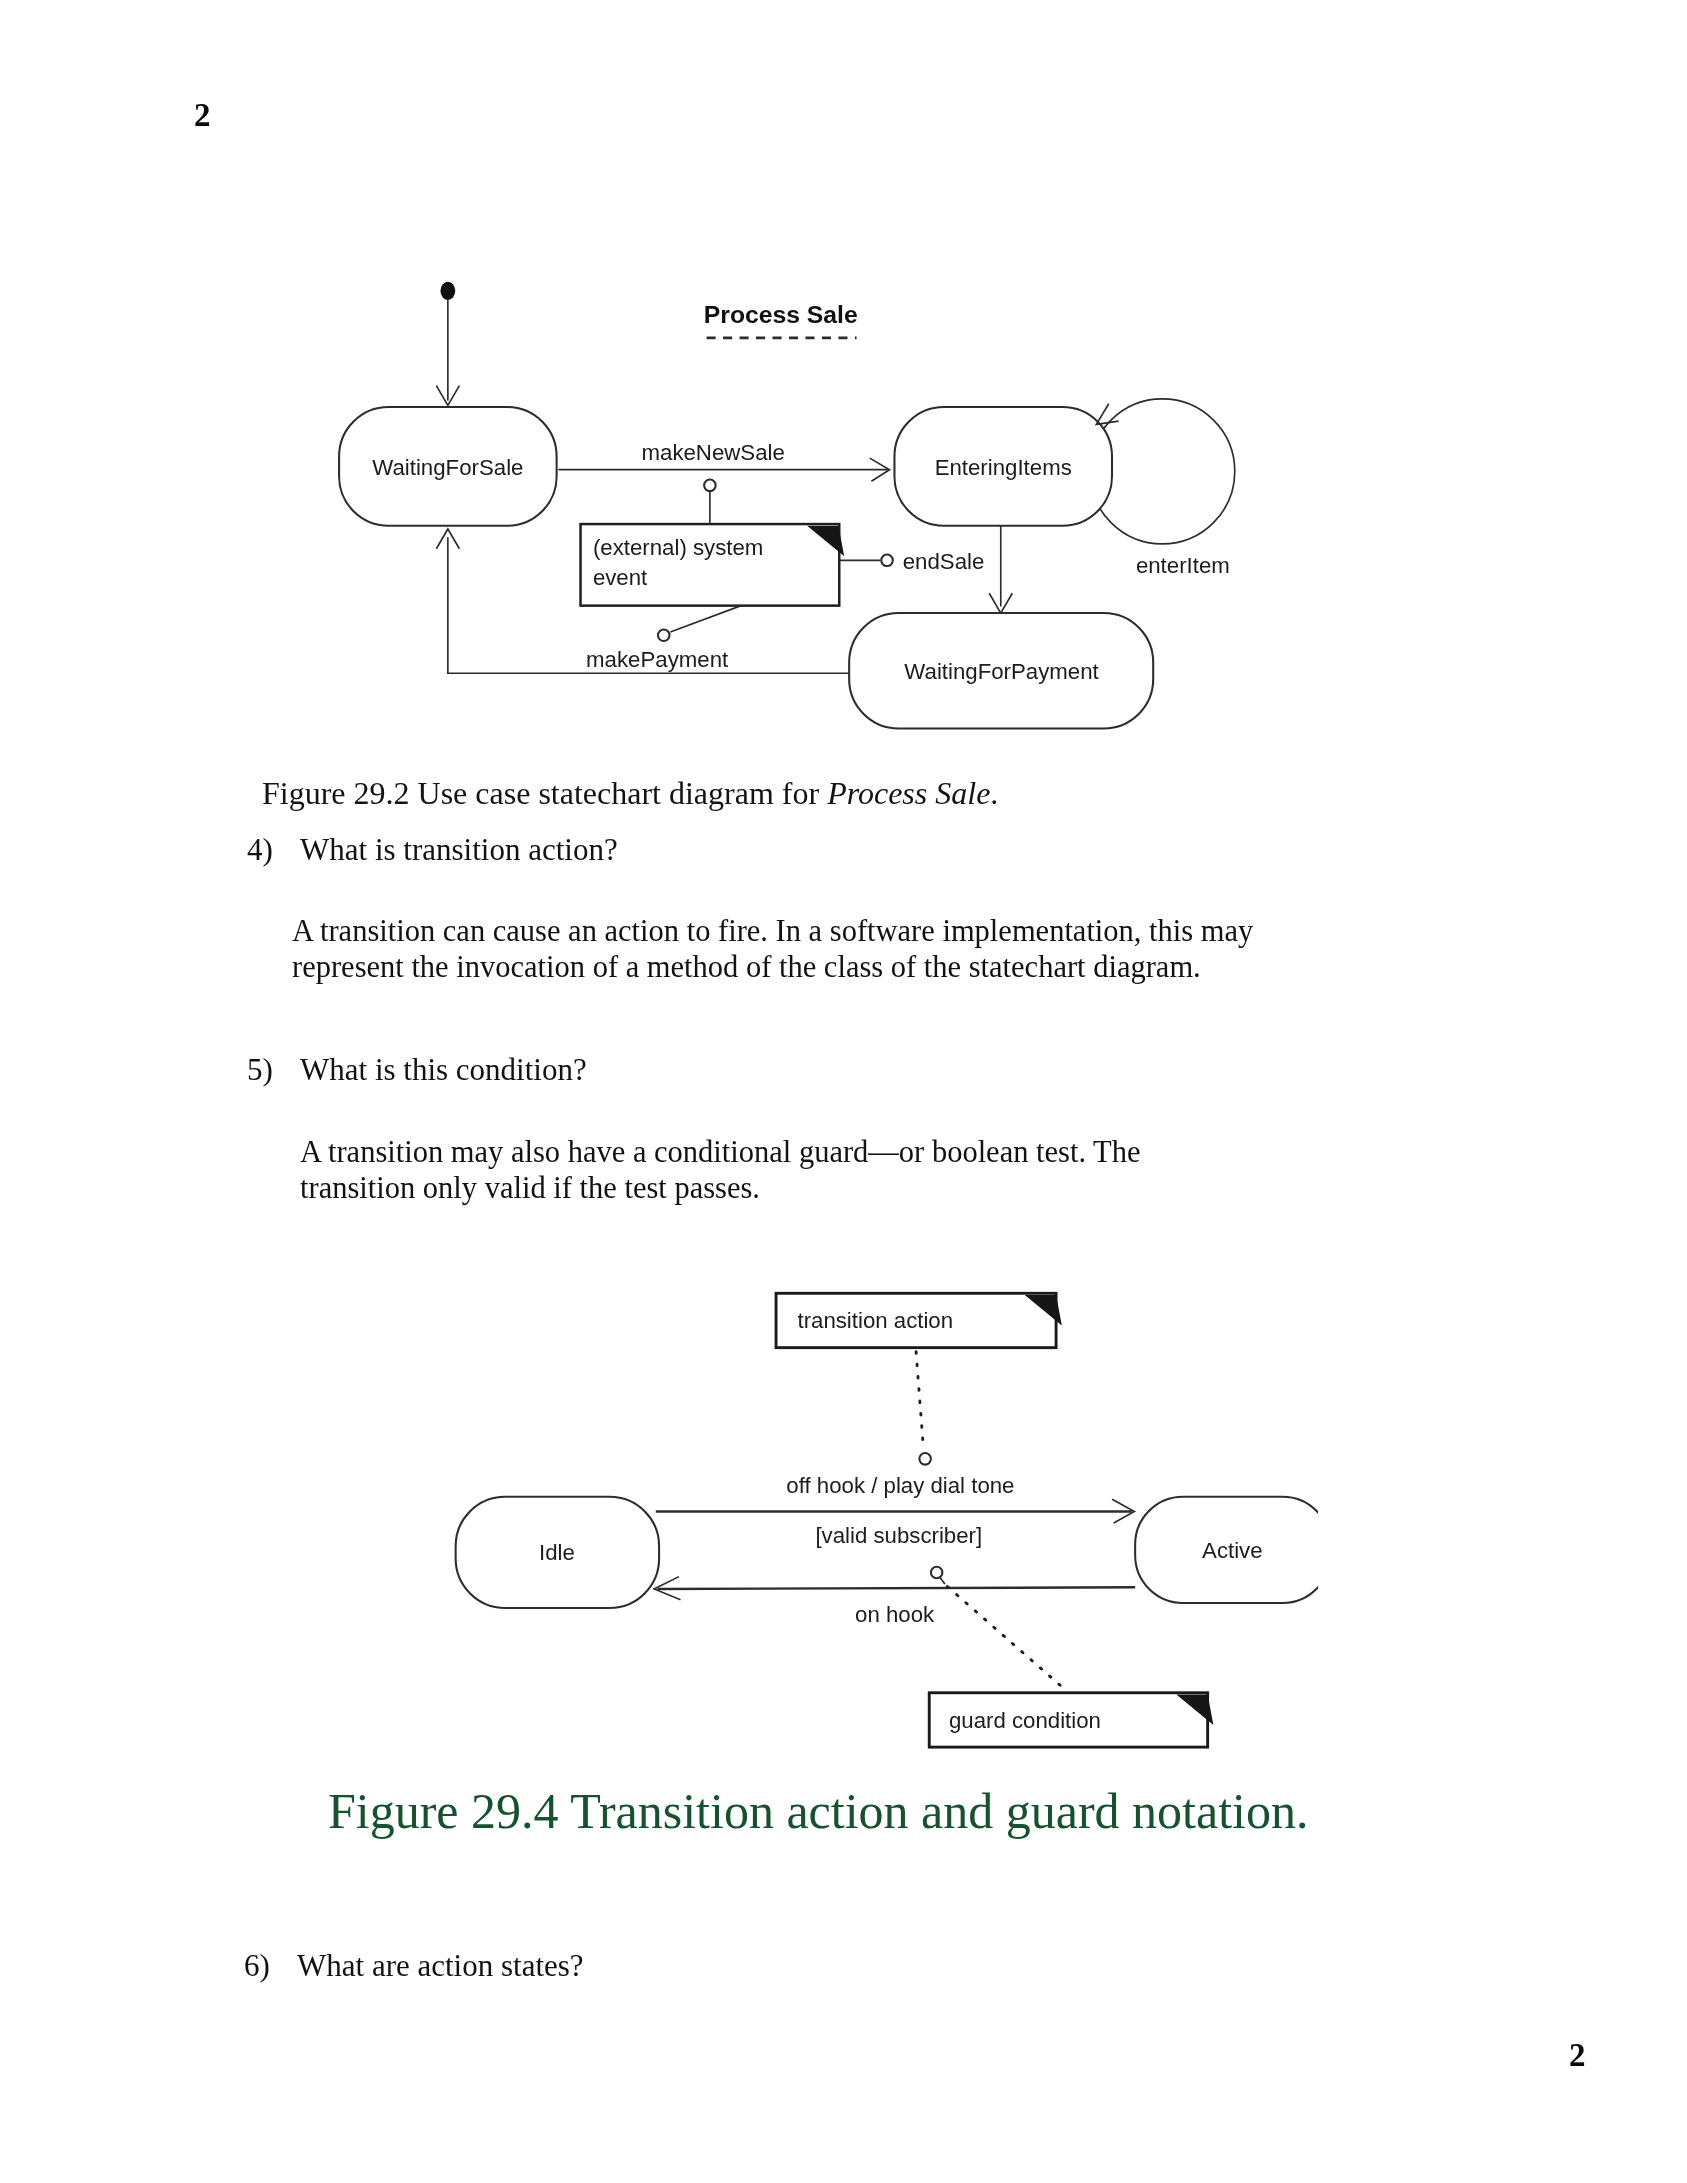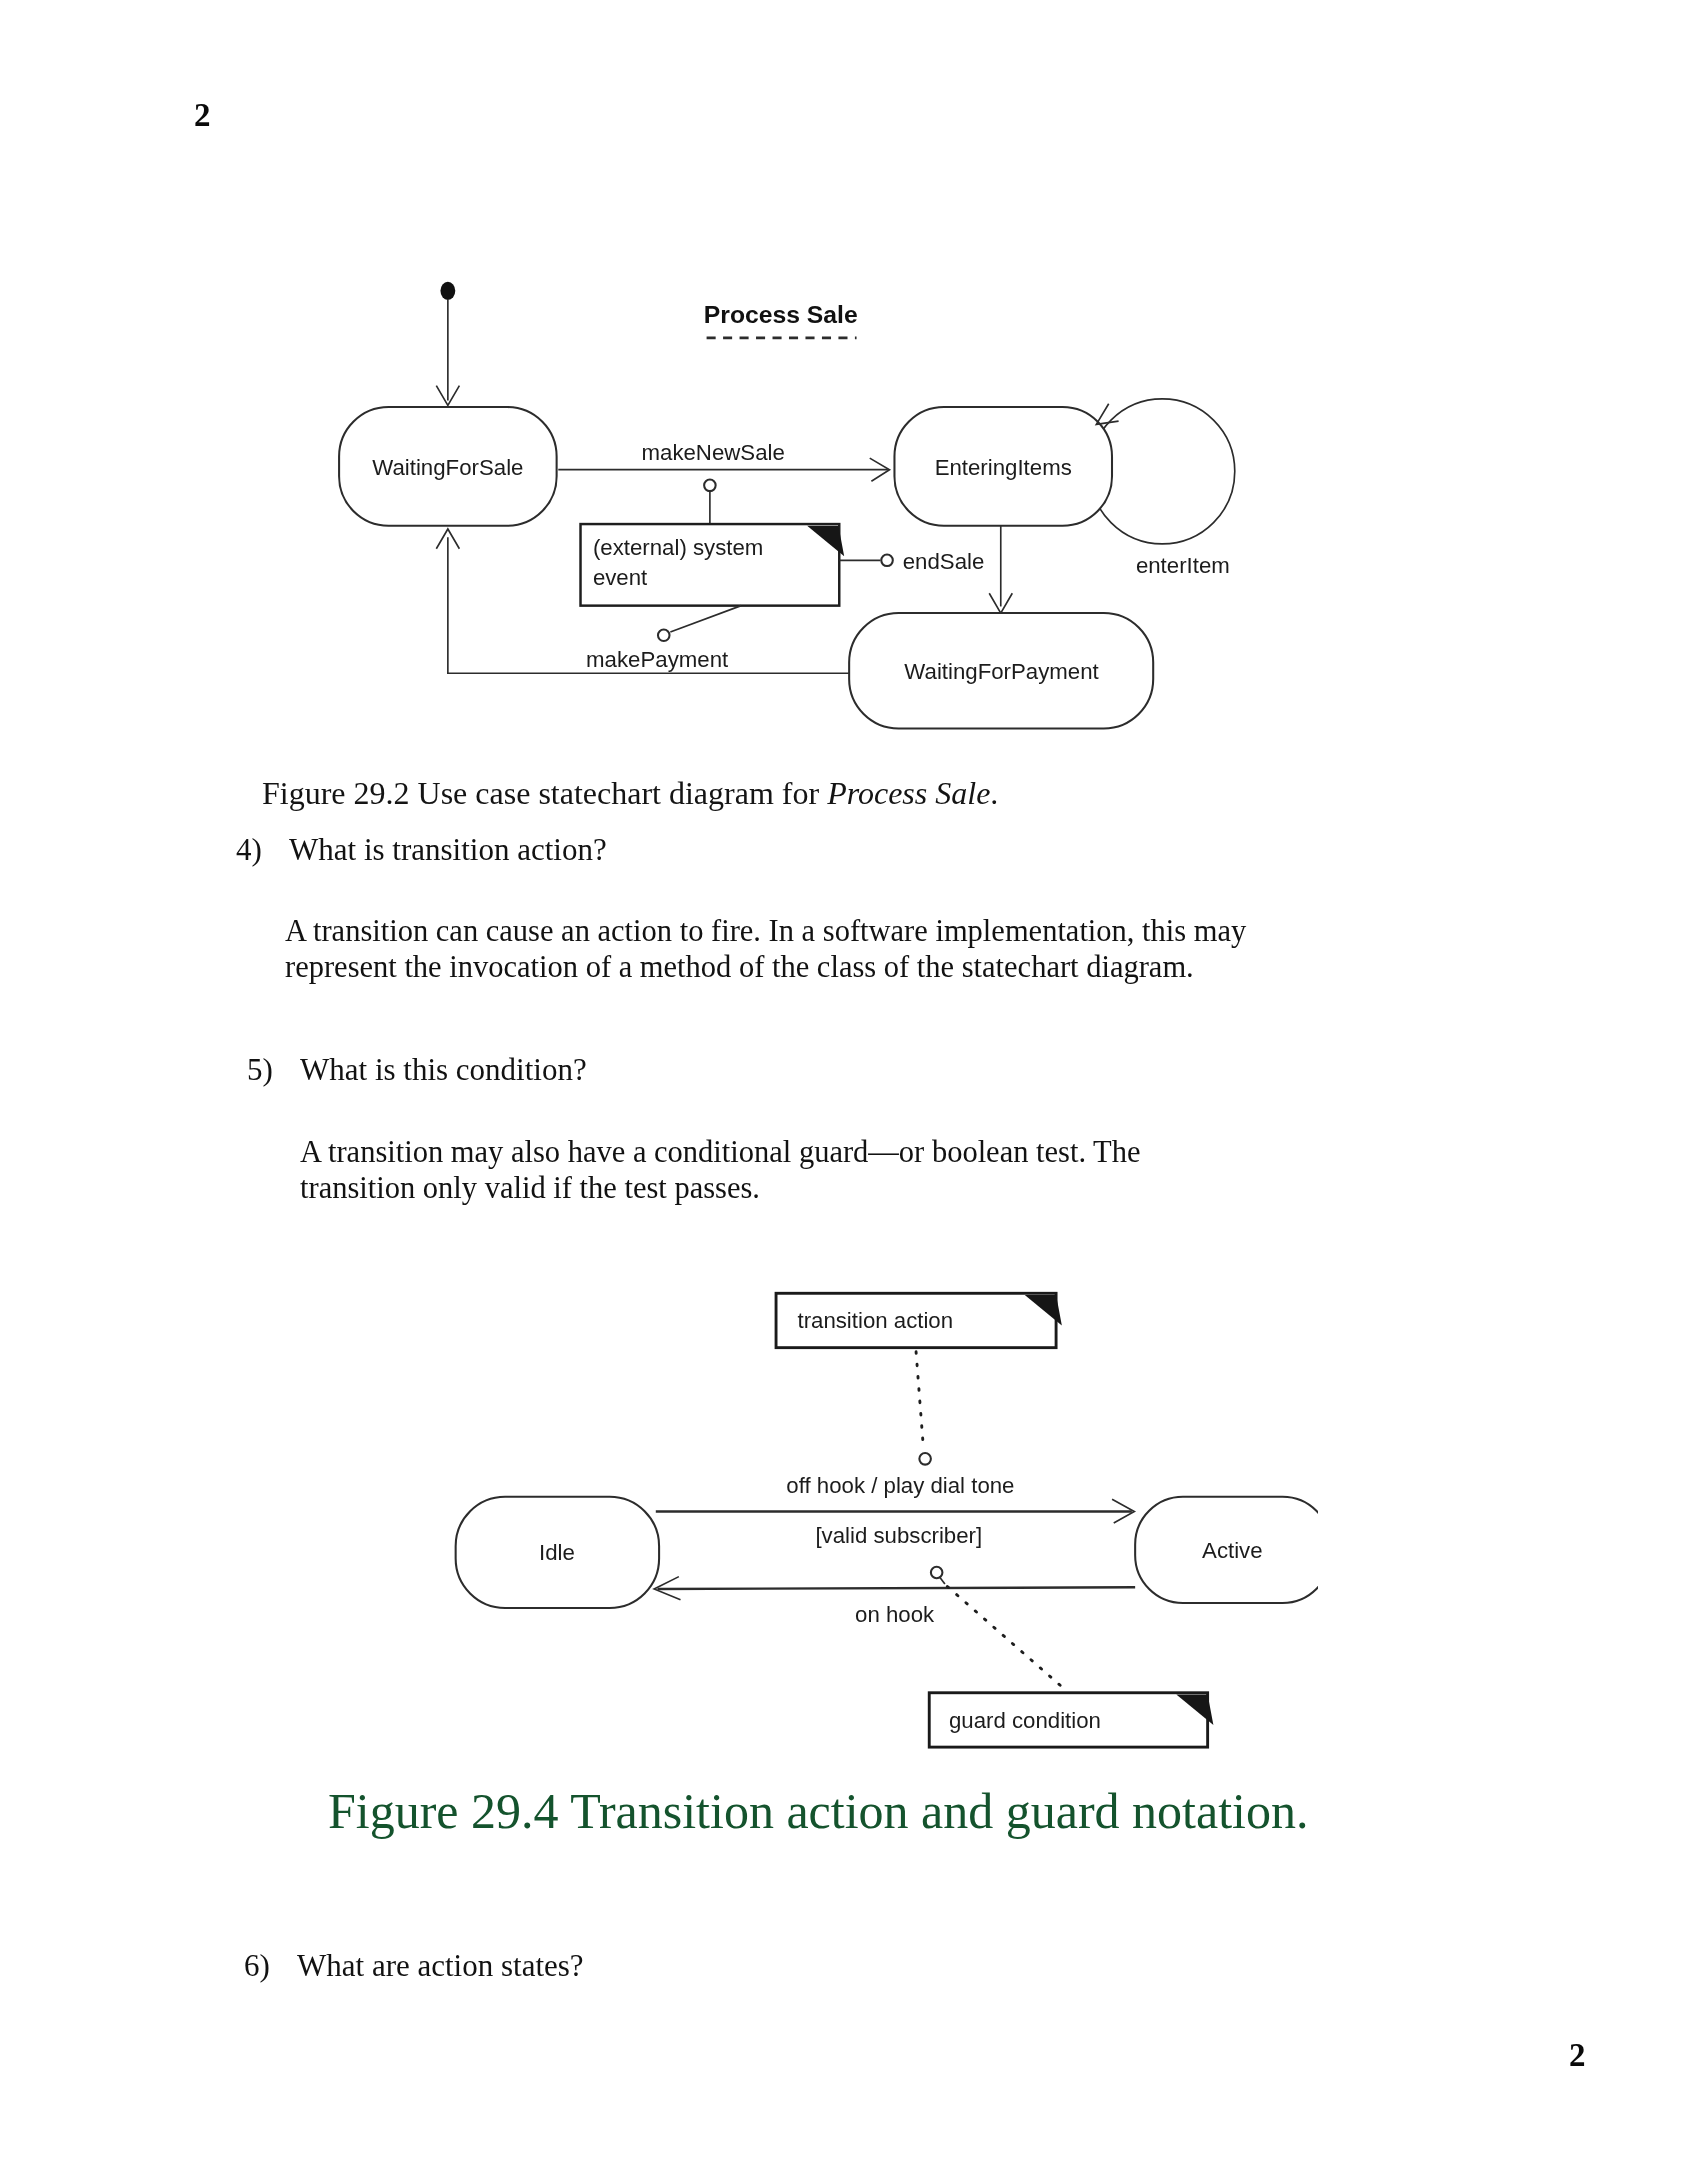--- a/index.html
+++ b/index.html
@@ -77,24 +77,24 @@
   <text class="dlabel" x="448" y="509" text-anchor="middle">makePayment</text>
 
   <line class="wire" x1="550" y1="435" x2="464" y2="467"></line>
   <circle class="knob" cx="456" cy="471" r="7"></circle>
 </svg>
 
 <div class="abs caption" style="left:262px;top:775px;">
   <span>Figure 29.2 Use case statechart diagram for </span><span class="ital">Process Sale</span><span>.</span>
 </div>
 
-<div class="abs question" style="left:236px;top:832px;">
+<div class="abs question" style="left:247px;top:832px;">
   <span class="qnum">4)</span><span>What is transition action?</span>
 </div>
-<div class="abs answer" style="left:285px;top:913px;">A transition can cause an action to fire. In a software implementation, this may
+<div class="abs answer" style="left:292px;top:913px;">A transition can cause an action to fire. In a software implementation, this may
 represent the invocation of a method of the class of the statechart diagram.</div>
 
 <div class="abs question" style="left:247px;top:1052px;">
   <span class="qnum">5)</span><span>What is this condition?</span>
 </div>
 <div class="abs answer" style="left:300px;top:1134px;">A transition may also have a conditional guard—or boolean test. The
 transition only valid if the test passes.</div>
 
 <svg class="abs" style="left:412px;top:1261px;" width="906" height="511" viewBox="0 0 1100 620">
 

